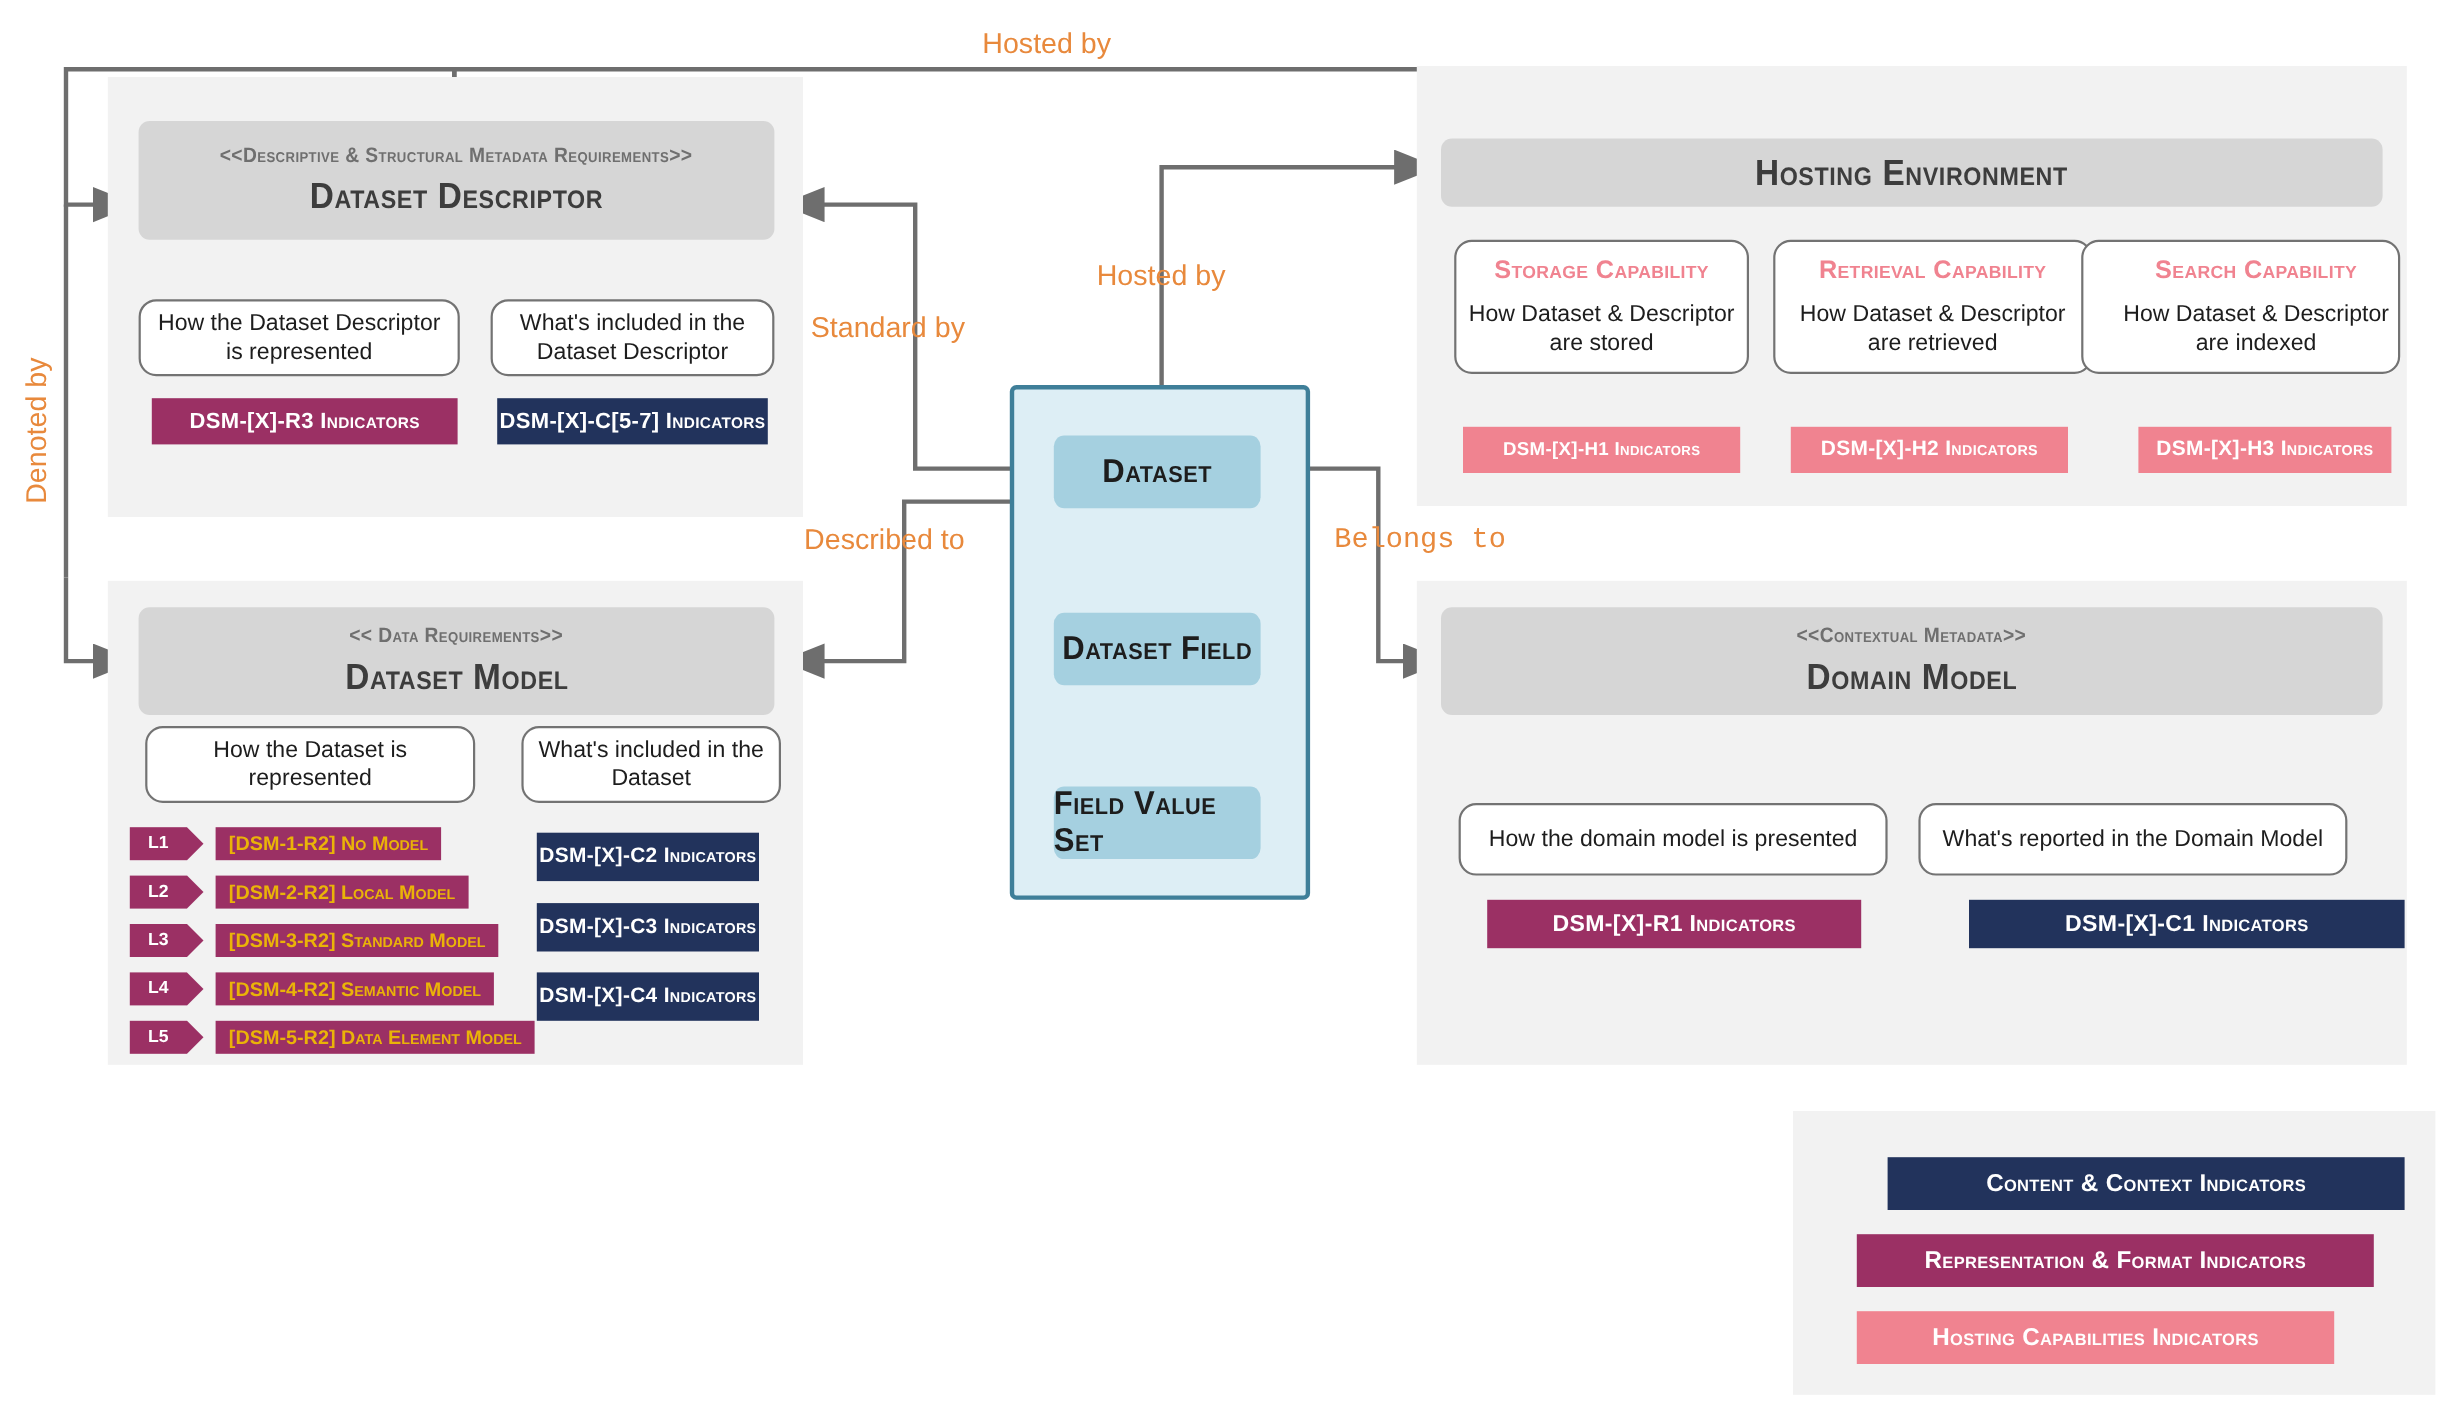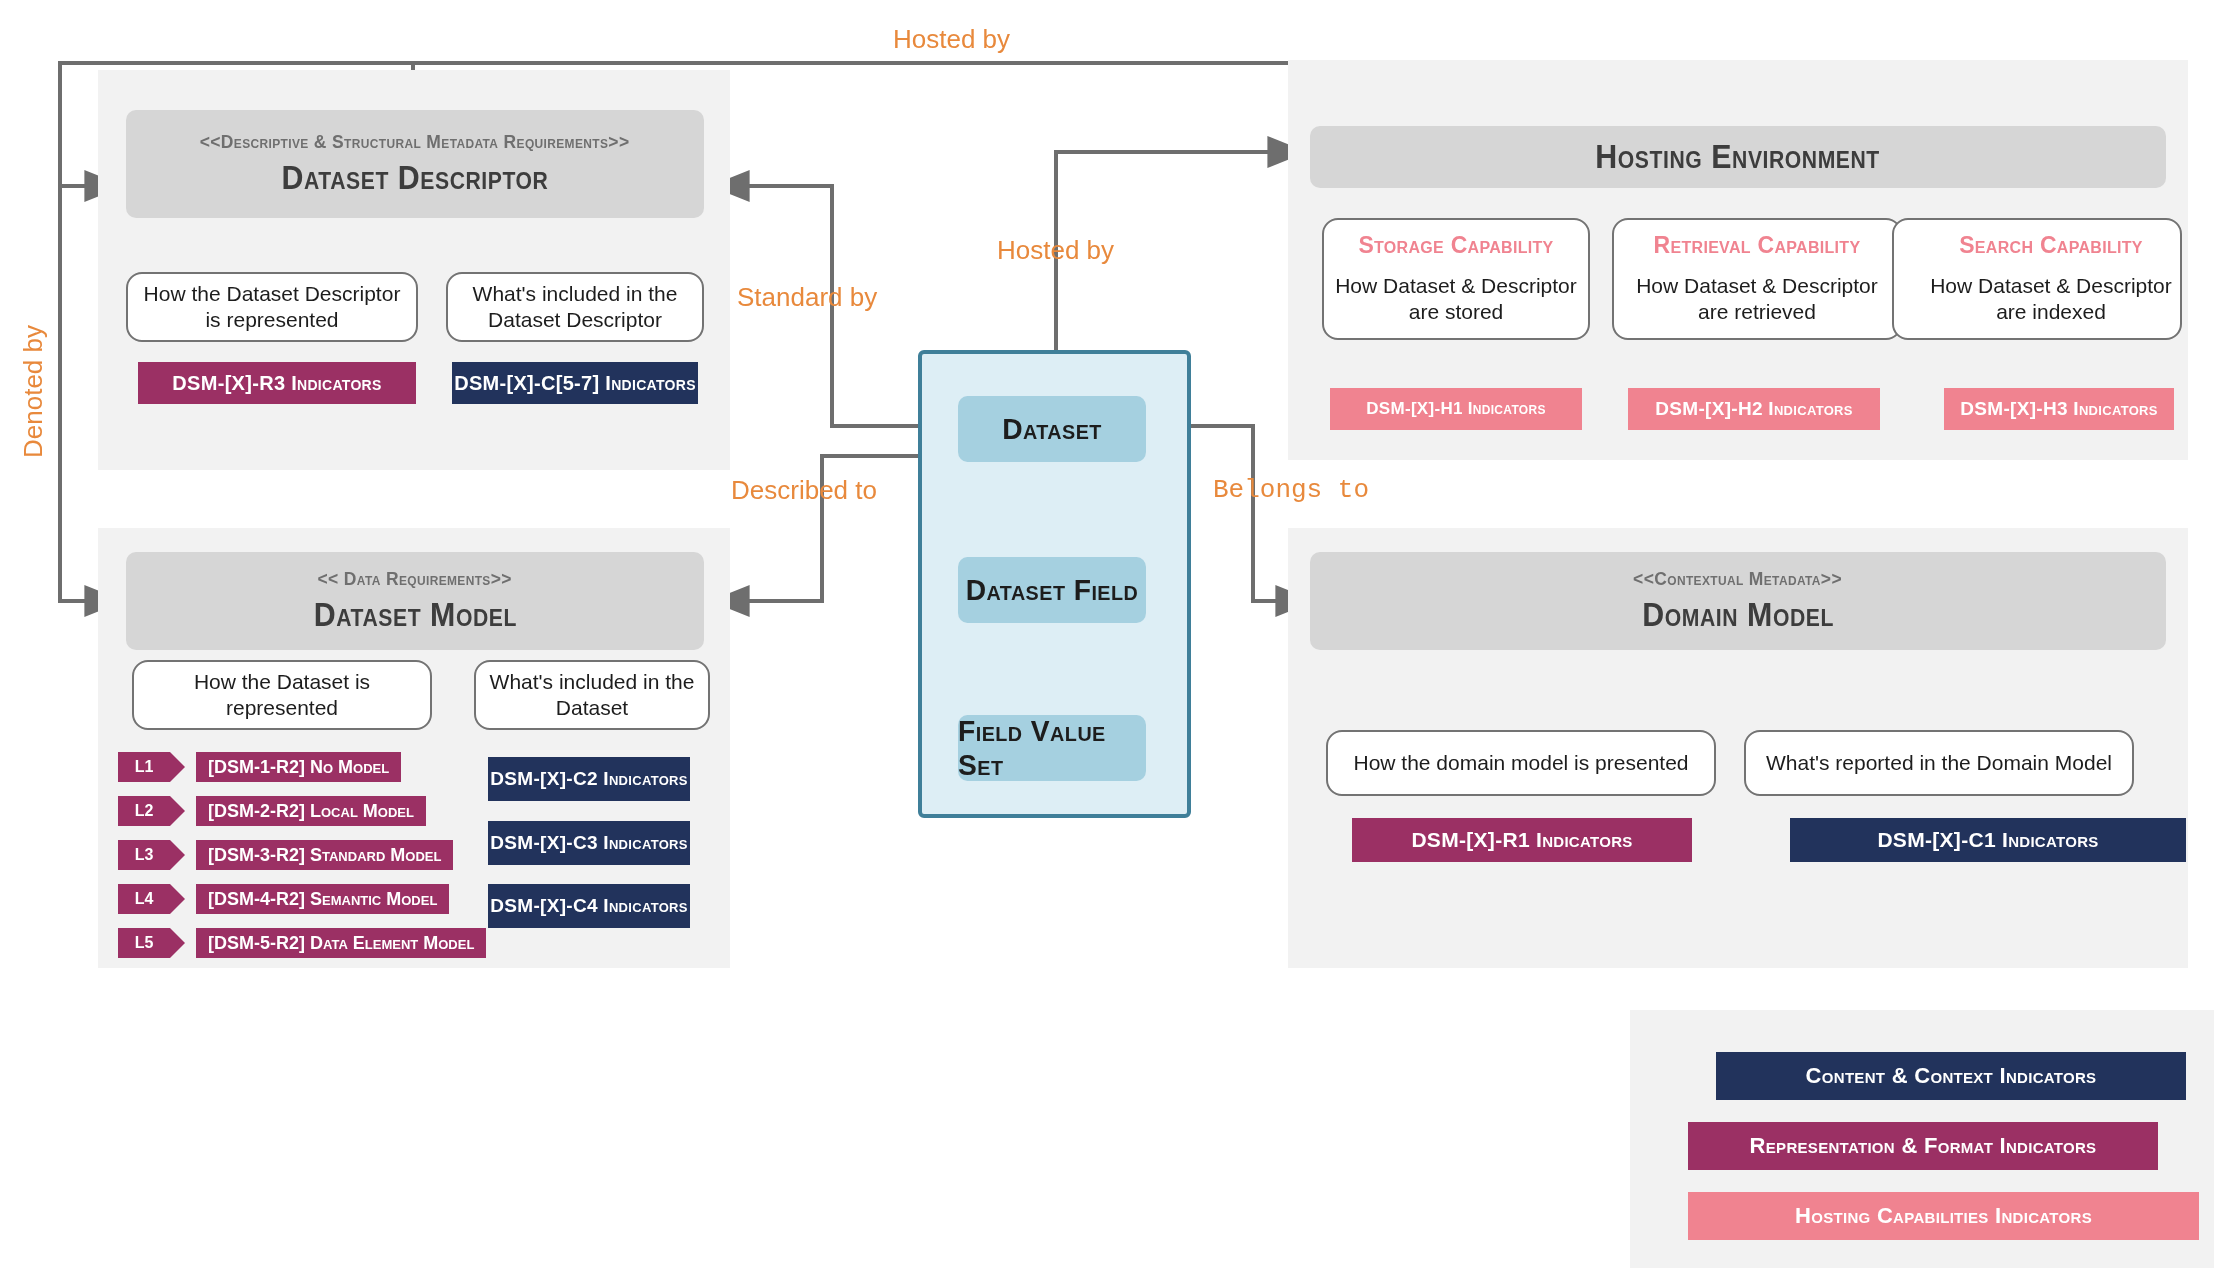--- a/index.html
+++ b/index.html
@@ -50,21 +50,21 @@
     position:relative;background:#9b3064;color:#fff;height:30px;width:52px;
     display:flex;align-items:center;justify-content:center;
     font-size:16px;font-weight:700;box-sizing:border-box;
   }
   .lvl-tag:after{
     content:"";position:absolute;right:-15px;top:0;width:0;height:0;
     border-top:15px solid transparent;border-bottom:15px solid transparent;
     border-left:15px solid #9b3064;
   }
   .lvl-txt{
-    margin-left:26px;background:#9b3064;color:#ffffff;height:30px;
+    margin-left:26px;background:#9b3064;color:#eab308;height:30px;
     display:flex;align-items:center;padding:0 12px;box-sizing:border-box;
     font-size:18px;font-weight:700;font-variant:small-caps;text-transform:capitalize;
     white-space:nowrap;
   }
 
   #core{
     position:absolute;background:#ddeef5;border:4px solid #3f7f99;border-radius:6px;
   }
   .corebox{
     position:absolute;background:#a5d0e0;border-radius:10px;
@@ -257,18 +257,18 @@
   <div class="elabel" style="left:1213px;top:475px;font-family:Liberation Mono, monospace;">Belongs to</div>
   <div class="elabel vert" style="left:18px;top:458px;">Denoted by</div>
 
   <div class="legend" style="left:1630px;top:1010px;width:584px;height:258px;">
     <div class="badge navy" style="left:58px;top:42px;width:470px;height:48px;font-size:22px;margin-left:28px;">
       <span>Content &amp; Context Indicators</span>
     </div>
     <div class="badge wine" style="left:58px;top:112px;width:470px;height:48px;font-size:22px;">
       <span>Representation &amp; Format Indicators</span>
     </div>
-    <div class="badge pink" style="left:58px;top:182px;width:511px;height:48px;font-size:22px;">
+    <div class="badge pink" style="left:58px;top:182px;width:434px;height:48px;font-size:22px;">
       <span>Hosting Capabilities Indicators</span>
     </div>
   </div>
 
 </div>
 
 </body></html>

